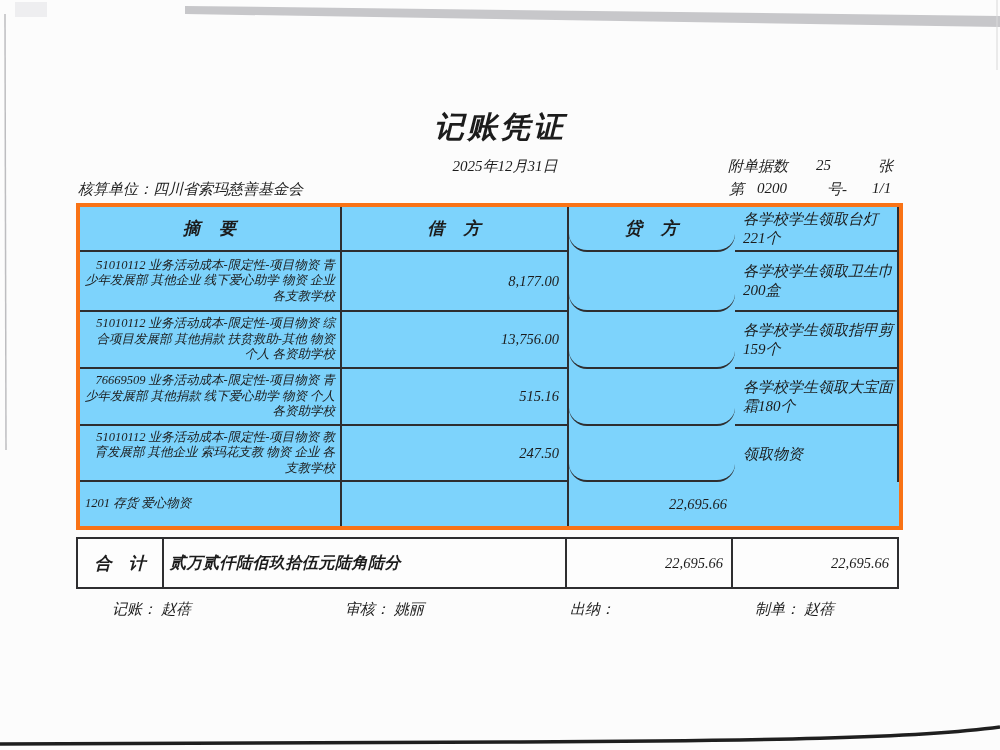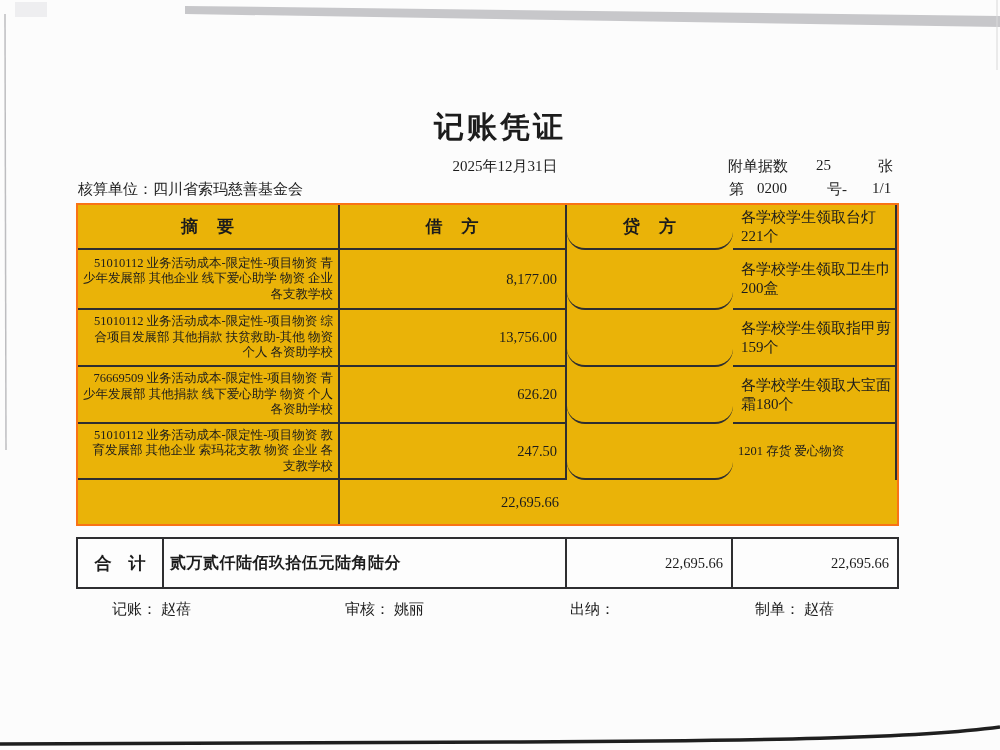--- a/index.html
+++ b/index.html
@@ -5,42 +5,42 @@
   html,body{margin:0;padding:0;background:#e9e9eb;}
   .scan{
     position:relative;
     width:1000px;height:750px;
     background:#fcfcfc;
     overflow:hidden;
     font-family:"Liberation Serif","DejaVu Serif",serif;
     color:#1c1c1c;
   }
   .backdrop{position:absolute;inset:0;}
-  .abs{position:absolute;}
+  .abs{position:absolute;font-style:italic;}
   .doc-title{
     left:0;top:107px;width:1000px;text-align:center;
     font-size:30px;font-weight:700;letter-spacing:3px;
   }
   .doc-date{left:0;top:157px;width:1010px;text-align:center;font-size:15px;}
   .attach-line{left:728px;top:157px;font-size:15px;display:flex;}
   .attach-line .lbl{width:88px;}
   .attach-line .cnt{width:62px;}
   .unit-line{left:78px;top:180px;font-size:15px;}
   .unit-line .val{}
   .num-line{left:729px;top:180px;font-size:15px;display:flex;}
   .num-line .p1{width:28px;}
   .num-line .p2{width:70px;}
   .num-line .p3{width:45px;}
   .grid-table{
     left:76px;top:203px;width:819px;
     display:grid;
     grid-template-columns:262px 227px 166px 164px;
     grid-template-rows:45px 60px 57px 57px 56px 44px;
-    border:2px solid #f97316;
-    background:#eab308;
+    border:4px solid #f97316;
+    background:#7dd3fc;
   }
   .cell{
     display:flex;align-items:center;
     border-right:2px solid #2e2e30;
     border-bottom:2px solid #2e2e30;
     box-sizing:border-box;
     overflow:hidden;
   }
   .cell.last-col{border-right:none;border-radius:18px;}
   .cell.last-row{border-bottom:none;}
@@ -110,28 +110,29 @@
     <div class="cell amount">8,177.00</div>
     <div class="cell amount last-col"></div>
 
     <div class="cell summary">各学校学生领取卫生巾200盒</div>
     <div class="cell account">51010112 业务活动成本-限定性-项目物资 综合项目发展部 其他捐款 扶贫救助-其他 物资 个人 各资助学校</div>
     <div class="cell amount">13,756.00</div>
     <div class="cell amount last-col"></div>
 
     <div class="cell summary">各学校学生领取指甲剪159个</div>
     <div class="cell account">76669509 业务活动成本-限定性-项目物资 青少年发展部 其他捐款 线下爱心助学 物资 个人 各资助学校</div>
-    <div class="cell amount">626.20</div>
+    <div class="cell amount">515.16</div>
     <div class="cell amount last-col"></div>
 
     <div class="cell summary">各学校学生领取大宝面霜180个</div>
     <div class="cell account">51010112 业务活动成本-限定性-项目物资 教育发展部 其他企业 索玛花支教 物资 企业 各支教学校</div>
     <div class="cell amount">247.50</div>
     <div class="cell amount last-col"></div>
 
+    <div class="cell summary last-row">领取物资</div>
     <div class="cell account last-row">1201 存货 爱心物资</div>
     <div class="cell amount last-row"></div>
     <div class="cell amount last-row last-col">22,695.66</div>
   </div>
 
   <div class="abs total-row">
     <div class="cell t-label">合　计</div>
     <div class="cell t-words">贰万贰仟陆佰玖拾伍元陆角陆分</div>
     <div class="cell amount">22,695.66</div>
     <div class="cell amount last-col">22,695.66</div>

